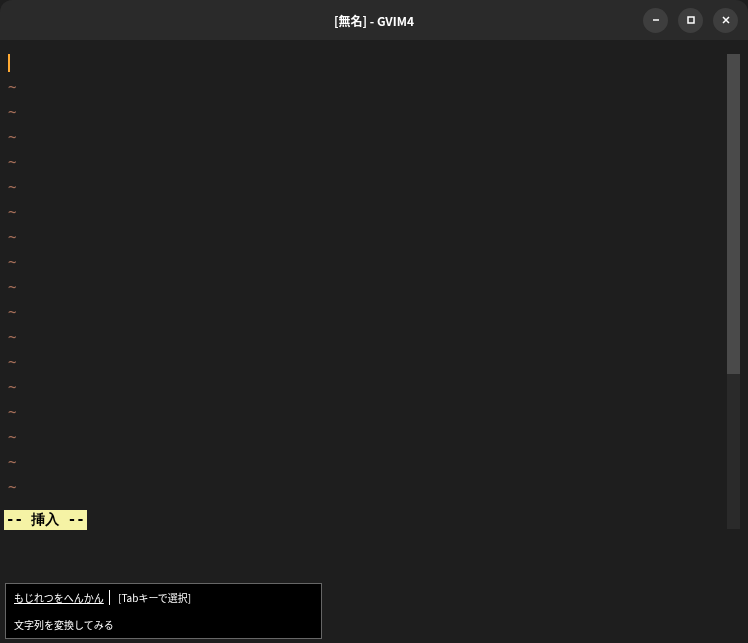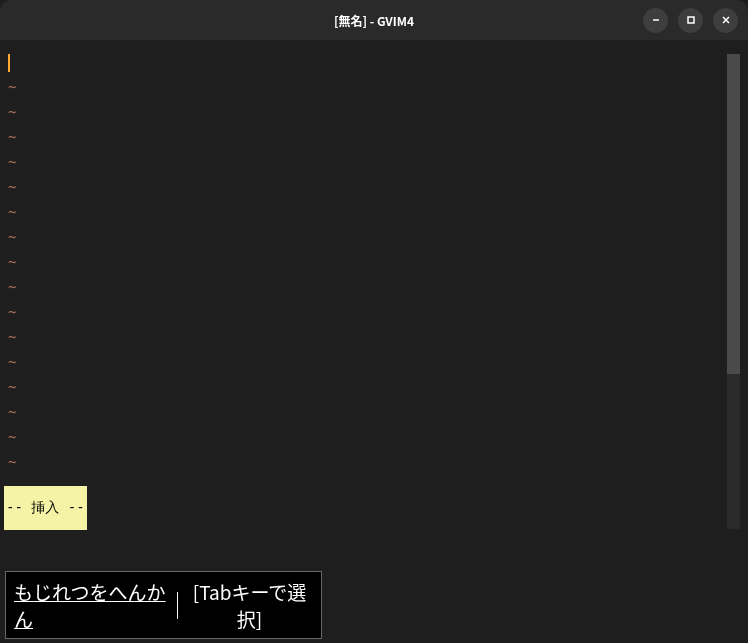--- a/index.html
+++ b/index.html
@@ -93,33 +93,33 @@
     }
     
     .status-line {
       position: absolute;
       left: 4px;
       bottom: 113px;
       background: #f5f3a5;
       color: #000;
       font-family: monospace;
       font-size: 14px;
-      padding: 13px 2px;
-      font-weight: normal;
+      padding: 1px 2px;
+      font-weight: bold;
     }
     
     .ime-window {
       position: absolute;
       left: 5px;
       bottom: 4px;
       width: 317px;
       background: #000;
       border: 1px solid #666;
       color: #fff;
-      font-size: 19px;
+      font-size: 10px;
     }
     .ime-row {
       padding: 6px 8px;
       display: flex;
       align-items: center;
       gap: 4px;
     }
     .ime-input {
       text-decoration: underline;
       position: relative;
@@ -188,14 +188,15 @@
 
 <div class="status-line">-- 挿入 --</div>
 
 <div class="ime-window">
   <div class="ime-row">
     <span class="ime-input">もじれつをへんかん</span>
       <span class="ime-caret">&nbsp;</span>
     <span class="ime-hint">[Tabキーで選択]</span>
   </div>
   <div id="ime-candidates">
+      <div class="ime-row">文字列を変換してみる</div>
     </div>
 </div>
 
 </body></html>

